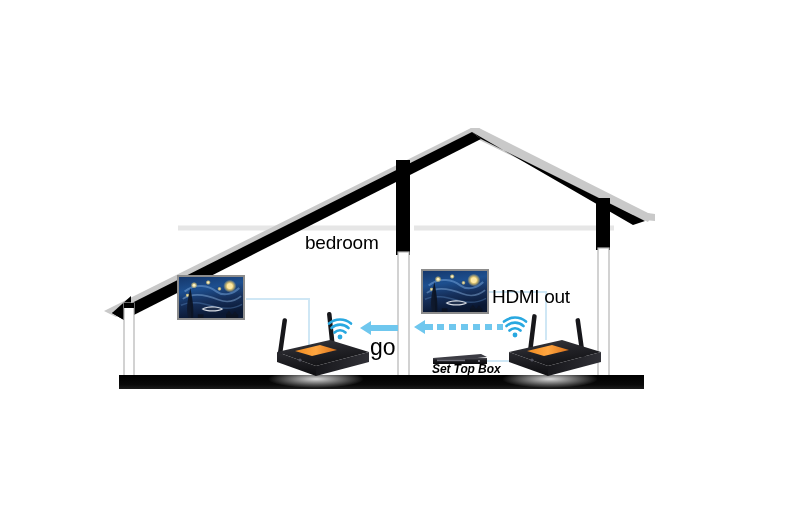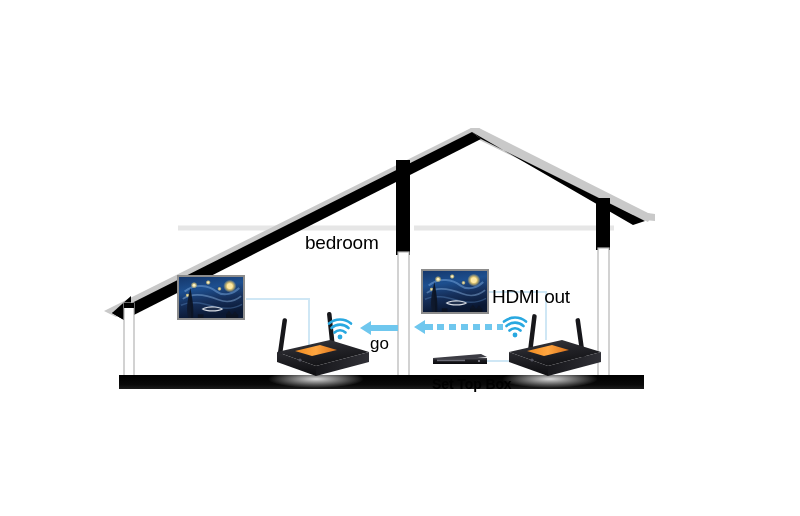--- a/index.html
+++ b/index.html
@@ -45,33 +45,34 @@
     color: #000000;
     white-space: nowrap;
   }
   #label-hdmi {
     left: 492px; top: 286px;
     font-size: 19px;
     letter-spacing: -0.3px;
   }
   #label-go {
     left: 370px; top: 334px;
-    font-size: 17px;
+    font-size: 23px;
   }
   #label-through {
     left: 414px; top: 332px;
     font-size: 19px;
     font-weight: 700;
     letter-spacing: -0.4px;
   }
   #label-stb {
-    left: 432px; top: 376px;
-    font-size: 14px;
+    left: 432px; top: 362px;
+    font-size: 12px;
     font-weight: 700;
     letter-spacing: -0.1px;
+    font-style: italic;
   }
 
   
   .tv {
     position: absolute;
     box-sizing: border-box;
     border: 2px solid #8c8c8c;
     background: #0b1c3d;
     overflow: hidden;
   }

